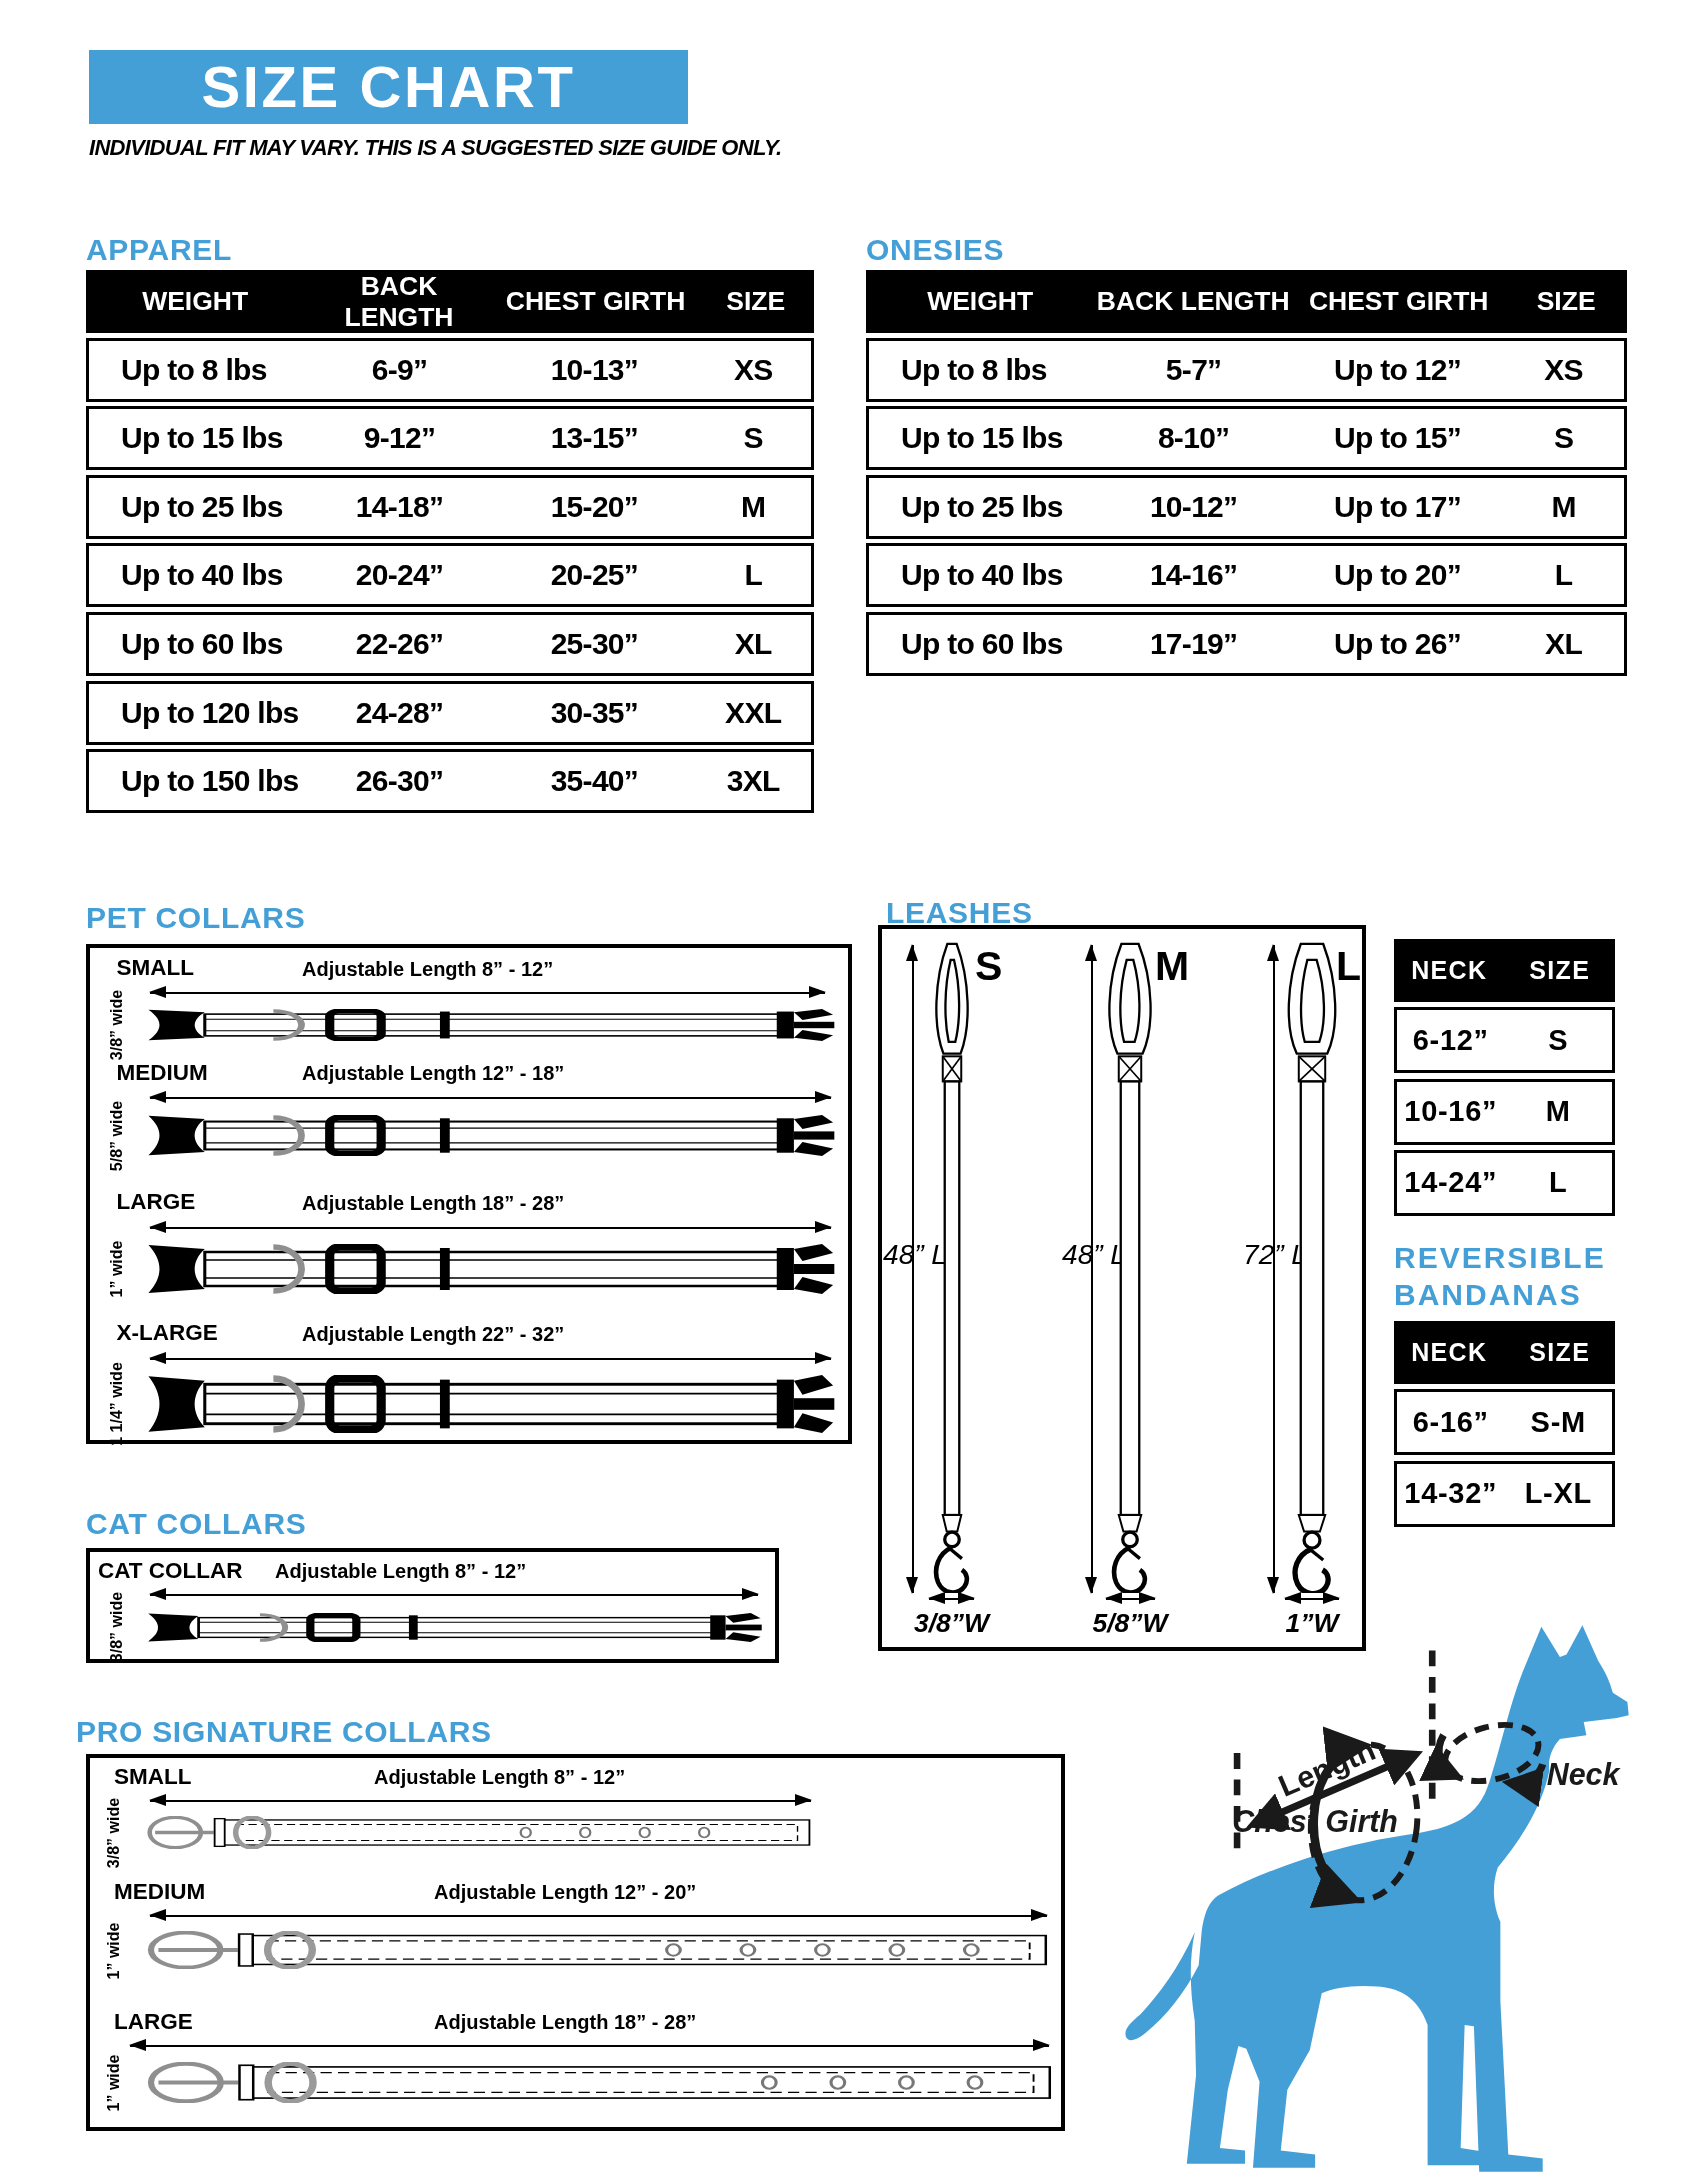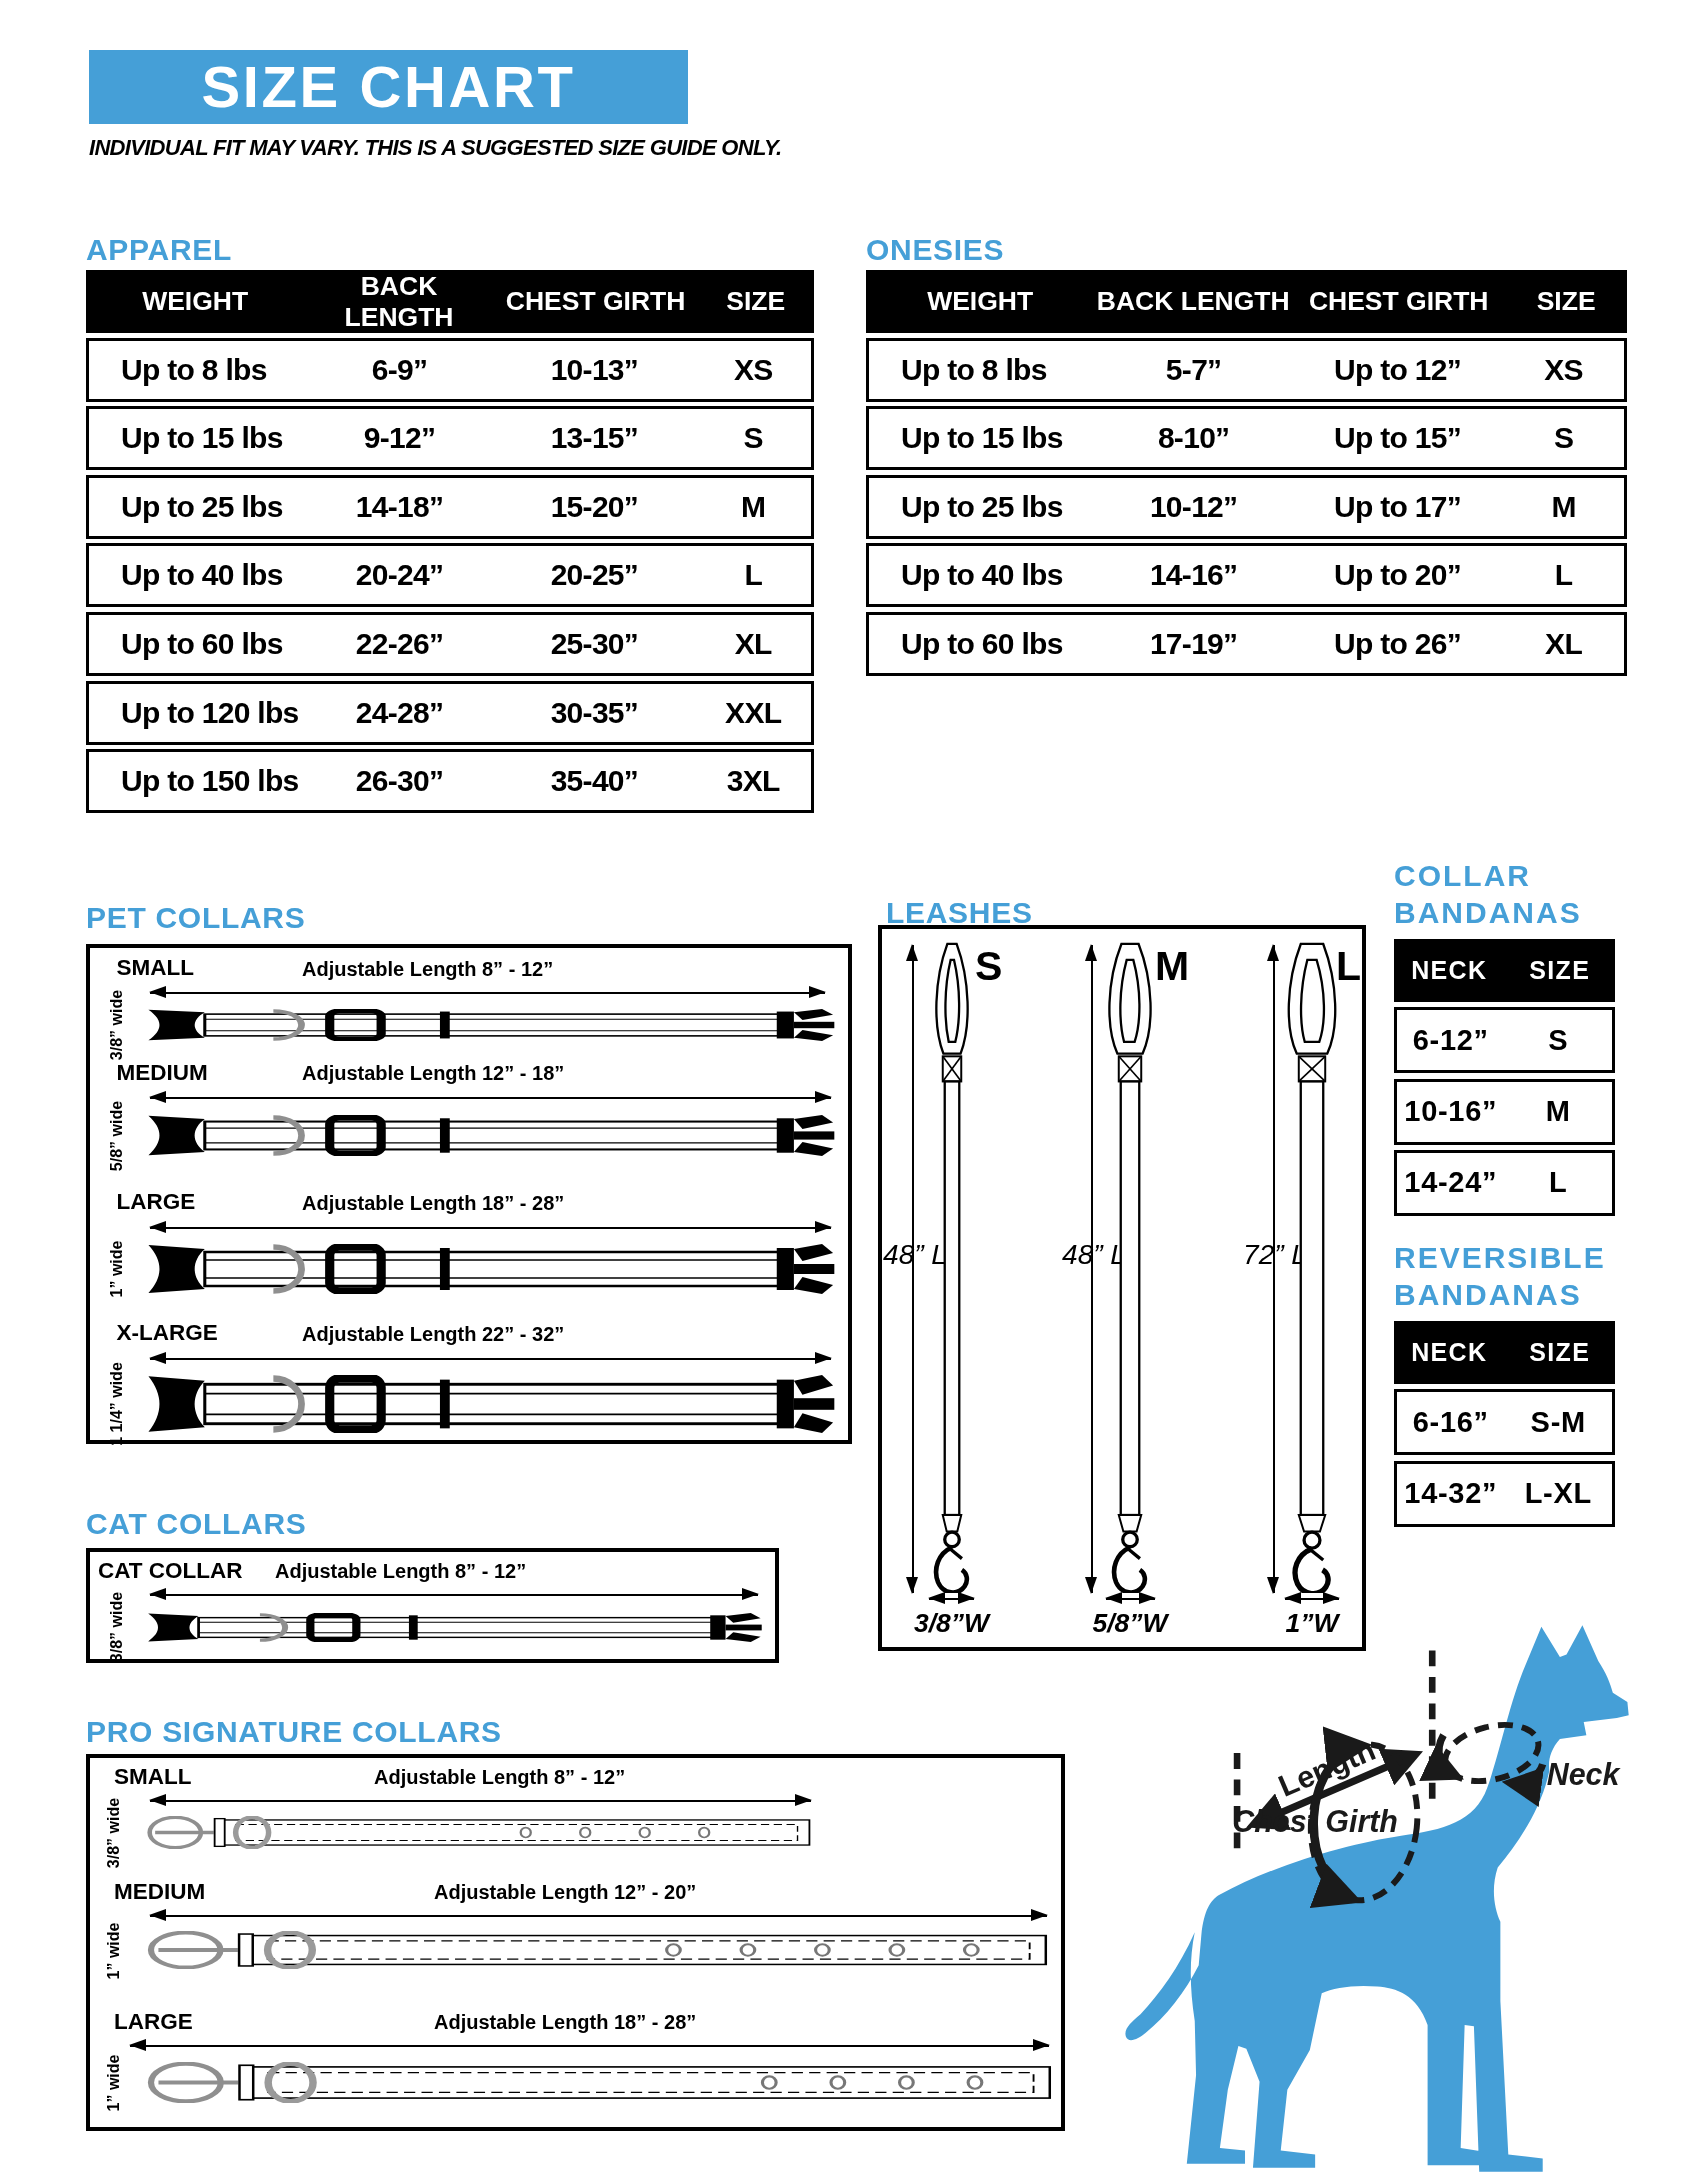--- a/index.html
+++ b/index.html
@@ -279,21 +279,20 @@
       <rect x="48" y="214" width="34" height="656" fill="#fff" stroke="#000" stroke-width="3.5"></rect>
       <path d="M45,870 L85,870 L77,895 L53,895 Z" fill="#fff" stroke="#000" stroke-width="3"></path>
       <circle cx="65" cy="908" r="12" fill="none" stroke="#000" stroke-width="5"></circle>
       <path d="M65,921 C42,930 34,954 43,974 C52,992 76,994 86,979 C92,970 90,958 81,953" fill="none" stroke="#000" stroke-width="8"></path>
       <line x1="82" y1="938" x2="62" y2="922" stroke="#000" stroke-width="5"></line>
     </svg>
     <div class="harrow" style="left:403px;top:669px;width:54px;border-top-width:2px;"></div>
     <div class="wid-lbl" style="left:387px;top:679px;">1”W</div>
   </div>
 
-  <div class="abs sec sec-sp" style="left:1394px;top:857px;">COLLAR BANDANAS</div>
   <div class="band-tbl" style="left:1394px;top:939px;">
     <div class="band-head">
       <span class="b50">NECK</span>
       <span class="b50">SIZE</span>
     </div>
     <div class="band-row">
       <span class="b50">6-12”</span>
         <span class="b50">S</span>
     </div>
     <div class="band-row">
@@ -336,21 +335,21 @@
       <path d="M208,6 A46,44 0 0 1 208,94" fill="none" stroke="#8F8F8F" stroke-width="11"></path>
       <rect x="300" y="6" width="84" height="88" rx="16" fill="none" stroke="#000" stroke-width="15"></rect>
       <rect x="480" y="8" width="16" height="84" fill="#000"></rect>
       <rect x="1030" y="8" width="28" height="84" fill="#000"></rect>
       <path d="M1058,10 L1104,0 L1122,18 L1072,34 Z" fill="#000"></path>
       <path d="M1058,90 L1104,100 L1122,82 L1072,66 Z" fill="#000"></path>
       <rect x="1058" y="40" width="66" height="20" fill="#000"></rect>
     </svg>
   </div>
 
-  <div class="abs sec" style="left:86px;top:1717px;">PRO SIGNATURE COLLARS</div>
+  <div class="abs sec" style="left:76px;top:1717px;">PRO SIGNATURE COLLARS</div>
   <div class="dbox" style="left:86px;top:1754px;width:971px;height:369px;">
 
     <div class="szlbl" style="left:24px;top:8px;">SMALL</div>
     <div class="adj" style="left:284px;top:9.3px;width:331px;">Adjustable Length 8” - 12”</div>
     <div class="harrow" style="left:60px;top:42px;width:661px;"></div>
     <div class="rot" style="left:24px;top:75px;">3/8” wide</div>
     <svg class="abs" style="left:56px;top:58px;" width="668" height="33" viewBox="0 0 1460 100" preserveAspectRatio="none">
       <rect x="170" y="12" width="1280" height="76" fill="#fff" stroke="#000" stroke-width="4"></rect>
       <rect x="196" y="26" width="1228" height="48" fill="none" stroke="#000" stroke-width="3" stroke-dasharray="18 10"></rect>
       <ellipse cx="64" cy="50" rx="56" ry="46" fill="none" stroke="#8F8F8F" stroke-width="10"></ellipse>

